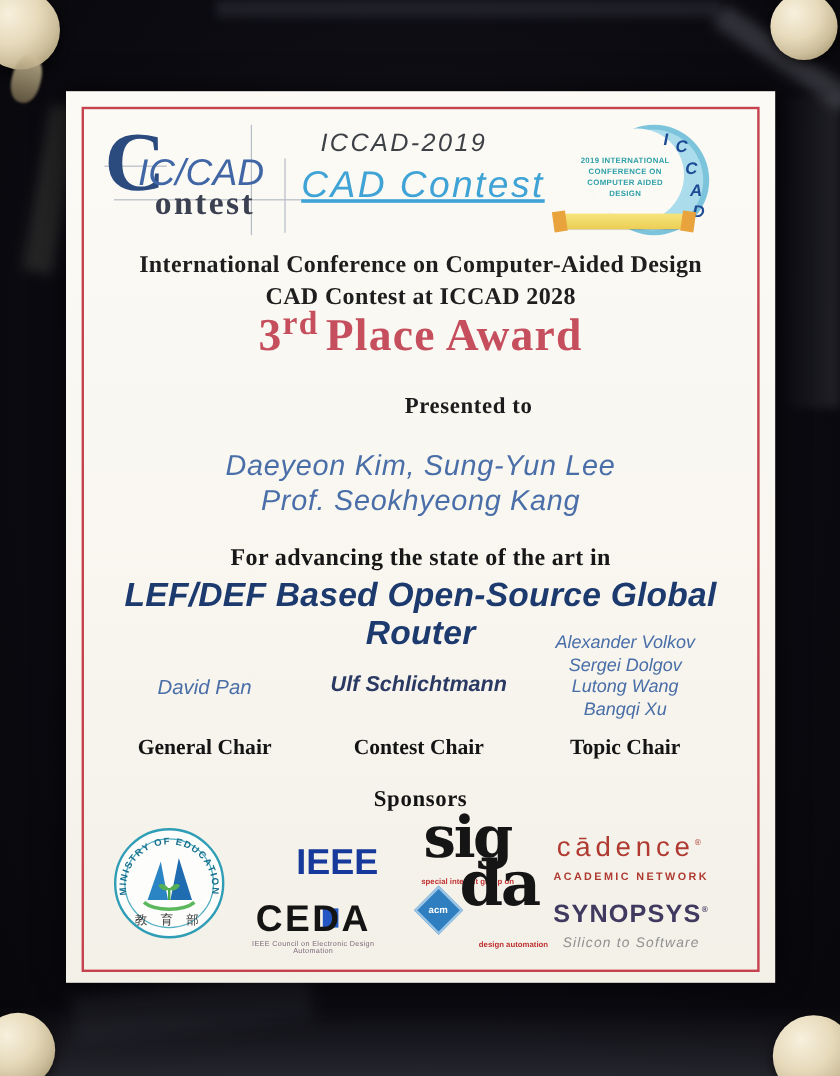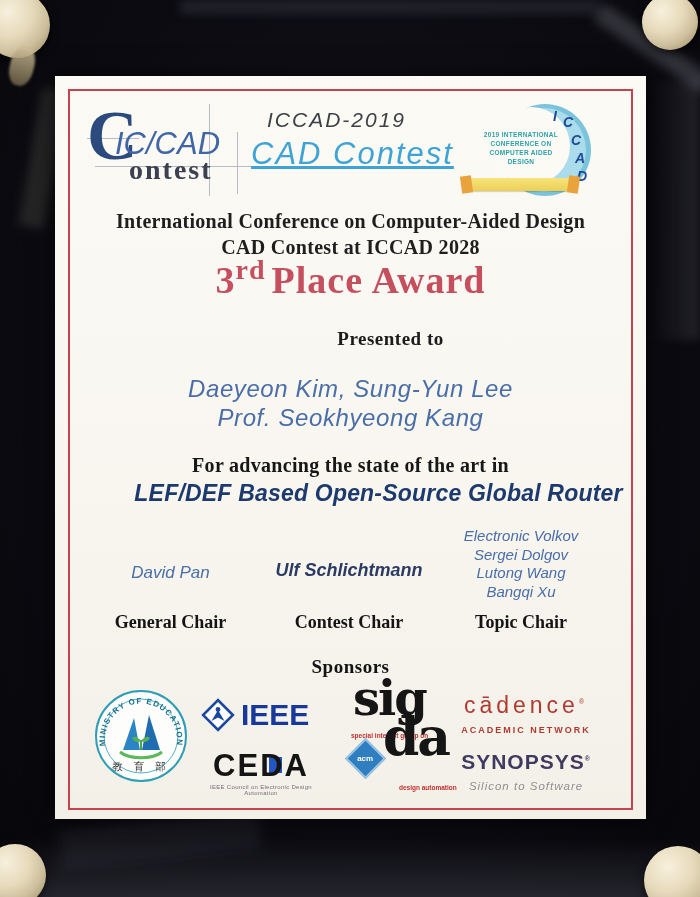--- a/index.html
+++ b/index.html
@@ -53,34 +53,34 @@
   .lr-banner:before, .lr-banner:after { content:""; position:absolute; top:-2px; width:11px; height:17px; background:#e8a33d; }
   .lr-banner:before { left:-8px; transform:rotate(-8deg); }
   .lr-banner:after  { right:-8px; transform:rotate(8deg); }
   
   .conf { top:132px; font-family:"Liberation Serif",serif; font-weight:bold; font-size:20px; line-height:26px; color:#1e1e1e; letter-spacing:.3px; }
   .award { top:182px; font-family:"Liberation Serif",serif; font-weight:bold; font-size:38px; color:#c64f5e; letter-spacing:1px; }
   .award .ord { font-size:28px; position:relative; top:-14px; margin-right:6px; }
   .presented { top:252px; font-family:"Liberation Serif",serif; font-weight:bold; font-size:19px; color:#1c1c1c; letter-spacing:.5px;margin-left:40px; }
   .names { top:298px; font-style:italic; font-size:24px; line-height:29px; color:#4a6ea8; letter-spacing:.6px; }
   .advancing { top:378px; font-family:"Liberation Serif",serif; font-weight:bold; font-size:20px; color:#171717; letter-spacing:.3px; }
-  .topic { top:404px; font-style:italic; font-weight:bold; font-size:23px; color:#1d3a6e; letter-spacing:.2px;padding-left:28px; }
+  .topic { top:404px; font-style:italic; font-weight:bold; font-size:28px; color:#1d3a6e; letter-spacing:.2px; }
   
   .chair-name  { position:absolute; text-align:center; font-style:italic; color:#4a6ea8; }
   .cn-1 { left:28px;  top:487px; width:175px; font-size:17px; }
   .cn-2 { left:203px; top:484px; width:182px; font-size:18px; font-weight:bold; color:#2b3a63; }
   .cn-3 { left:372px; top:451px; width:188px; font-size:15px; line-height:18.5px; }
   .chair-role { position:absolute; top:536px; text-align:center; font-family:"Liberation Serif",serif; font-weight:bold; font-size:18px; color:#141414; }
   .cr-1 { left:28px;  width:175px; }
   .cr-2 { left:203px; width:182px; }
   .cr-3 { left:372px; width:188px; }
   .sponsors-label { top:580px; font-family:"Liberation Serif",serif; font-weight:bold; font-size:19px; color:#141414; letter-spacing:.5px; }
   
   .moe { position:absolute; left:38px; top:612px; width:96px; height:96px; }
-  .ieee { position:absolute; left:146px; top:620px; width:160px; height:36px; display:flex; align-items:flex-end; gap:6px; }
+  .ieee { position:absolute; left:146px; top:620px; width:160px; height:36px; display:flex; align-items:center; gap:6px;flex-direction:column; }
   .ieee-word { font-weight:bold; font-size:30px; color:#16399b; letter-spacing:0px; }
   .ceda { position:absolute; left:140px; top:672px; width:132px; text-align:center; }
   .ceda-word { position:relative; display:inline-block; font-weight:800; font-size:31px; letter-spacing:2px; color:#141414; font-family:"Liberation Sans",sans-serif; }
   .ceda-word .txt { position:relative; z-index:1; }
   .ceda-dfill { position:absolute; left:56px; top:9px; width:13px; height:16px; background:#2456c4; z-index:0; }
   .ceda-sub { font-size:6px; color:#7d6a7a; letter-spacing:.3px; margin-top:0px; }
   .sigda { position:absolute; left:292px; top:604px; width:114px; height:124px; }
   .sg-sig { position:absolute; left:6px; top:-10px; font-family:"DejaVu Serif",serif; font-weight:bold; font-size:48px; color:#151515; letter-spacing:-2px; }
   .sg-top { position:absolute; left:4px; top:52px; font-size:6.5px; font-weight:bold; color:#c03030; white-space:nowrap; }
   .sg-da { position:absolute; left:36px; top:26px; font-family:"DejaVu Serif",serif; font-weight:bold; font-size:52px; color:#151515; letter-spacing:-2px; }
@@ -165,21 +165,21 @@
       <div>Daeyeon Kim, Sung-Yun Lee</div>
       <div>Prof. Seokhyeong Kang</div>
     </div>
 
     <div class="cblock advancing">For advancing the state of the art in</div>
     <div class="cblock topic">LEF/DEF Based Open-Source Global Router</div>
 
     <div class="chair-name cn-1">David Pan</div>
     <div class="chair-name cn-2">Ulf Schlichtmann</div>
     <div class="chair-name cn-3">
-      <div>Electronic Volkov</div>
+      <div>Alexander Volkov</div>
       <div>Sergei Dolgov</div>
       <div>Lutong Wang</div>
       <div>Bangqi Xu</div>
     </div>
     <div class="chair-role cr-1">General Chair</div>
     <div class="chair-role cr-2">Contest Chair</div>
     <div class="chair-role cr-3">Topic Chair</div>
 
     <div class="cblock sponsors-label">Sponsors</div>
 

